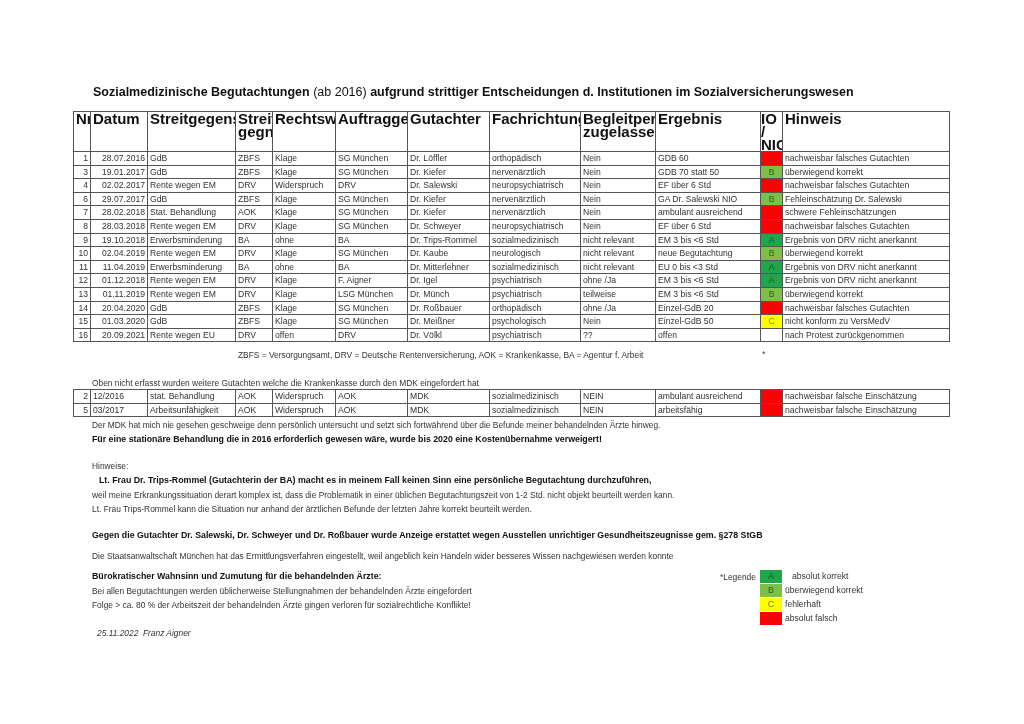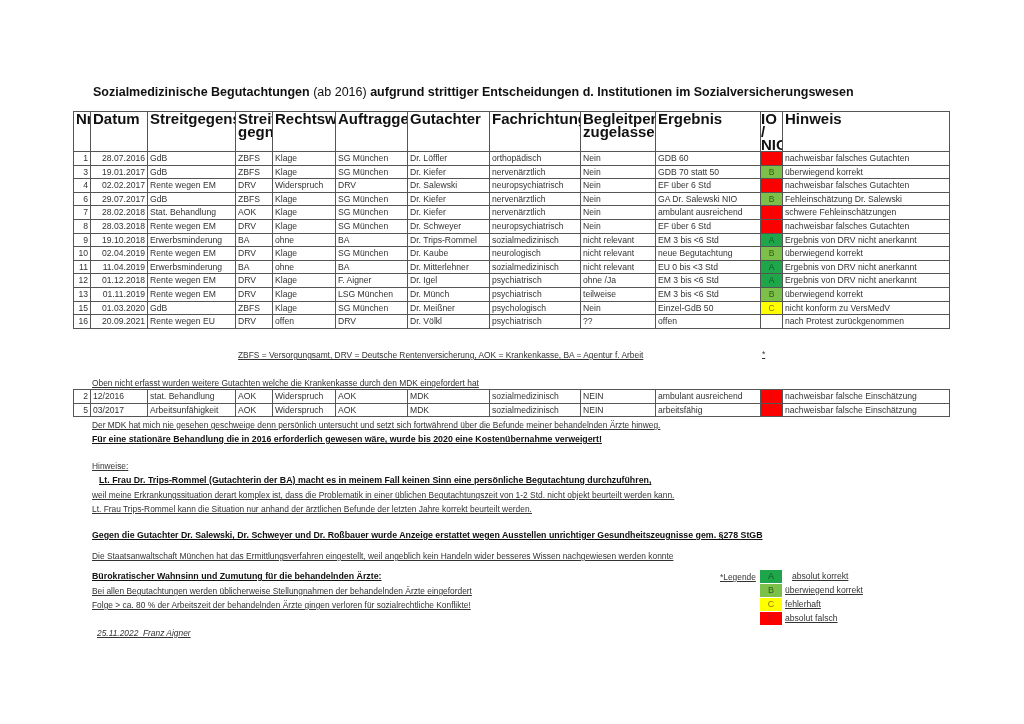--- a/index.html
+++ b/index.html
@@ -15,21 +15,21 @@
                font-weight: normal; }
   table.grid th { font-weight: bold; color: #111; vertical-align: top; line-height: 13px; height: 27px;
                   font-size: 15px; }
   td.num { text-align: right !important; }
   td.date { text-align: right !important; }
   td.grade { text-align: center !important; padding: 0 !important; }
   .A { background: #1fa64a; color: #0b5d22; }
   .B { background: #7cc04a; color: #2f5f14; }
   .C { background: #ffff00; color: #8a7a00; }
   .D { background: #ff0000; color: #c11; }
-  .txt { font-size: 8.4px; color: #333; white-space: nowrap; text-decoration: underline; }
+  .txt { font-size: 8.4px; color: #333; white-space: nowrap; }
   .bold { font-weight: bold; color: #111; font-size: 8.8px; }
   .legend-box { width: 22px; height: 13px; text-align: center; font-size: 9px; line-height: 13px; }
 </style>
 </head>
 <body>
 
 <div class="abs title">
   <b>Sozialmedizinische Begutachtungen</b><span> (ab 2016) </span><b>aufgrund strittiger Entscheidungen d. Institutionen im Sozialversicherungswesen</b>
 </div>
 
@@ -216,20 +216,34 @@
         <td>Klage</td>
         <td>LSG München</td>
         <td>Dr. Münch</td>
         <td>psychiatrisch</td>
         <td>teilweise</td>
         <td>EM 3 bis &lt;6 Std</td>
         <td class="grade B">B</td>
         <td>überwiegend korrekt</td>
       </tr>
       <tr>
+        <td class="num">14</td>
+        <td class="date">20.04.2020</td>
+        <td>GdB</td>
+        <td>ZBFS</td>
+        <td>Klage</td>
+        <td>SG München</td>
+        <td>Dr. Roßbauer</td>
+        <td>orthopädisch</td>
+        <td>ohne /Ja</td>
+        <td>Einzel-GdB 20</td>
+        <td class="grade D">D</td>
+        <td>nachweisbar falsches Gutachten</td>
+      </tr>
+      <tr>
         <td class="num">15</td>
         <td class="date">01.03.2020</td>
         <td>GdB</td>
         <td>ZBFS</td>
         <td>Klage</td>
         <td>SG München</td>
         <td>Dr. Meißner</td>
         <td>psychologisch</td>
         <td>Nein</td>
         <td>Einzel-GdB 50</td>

